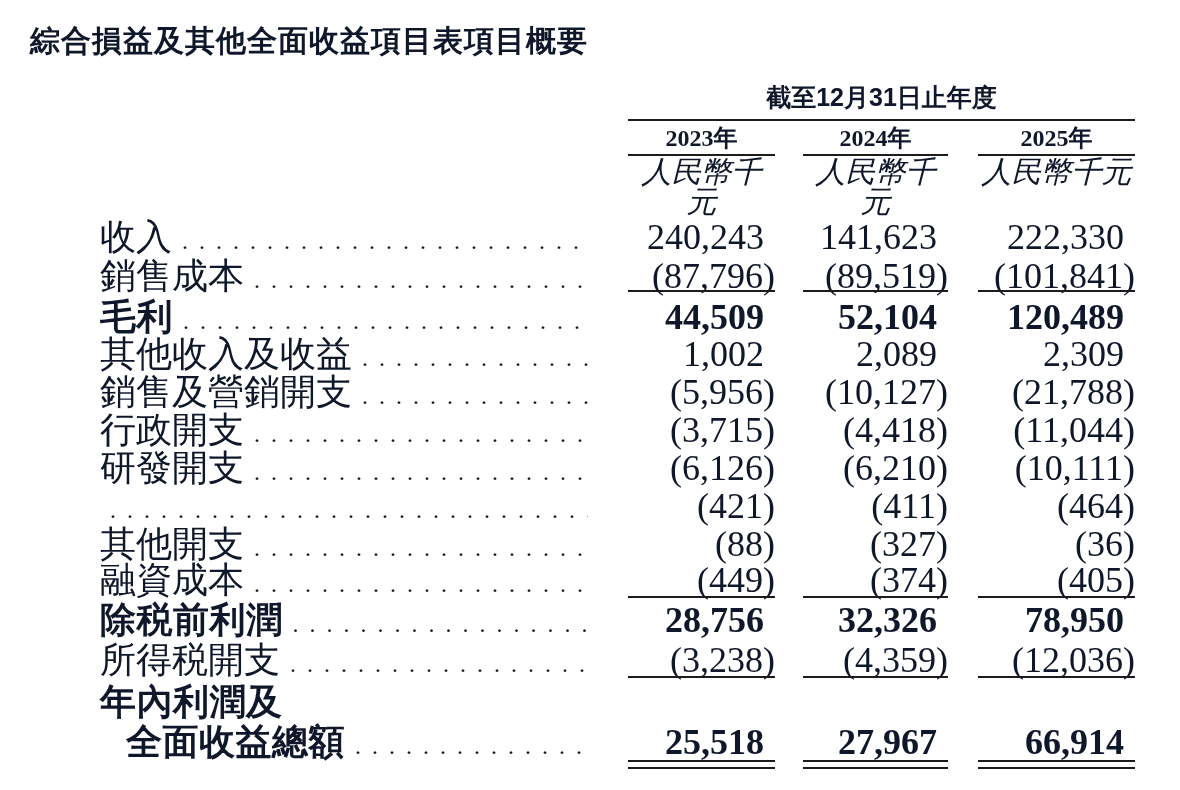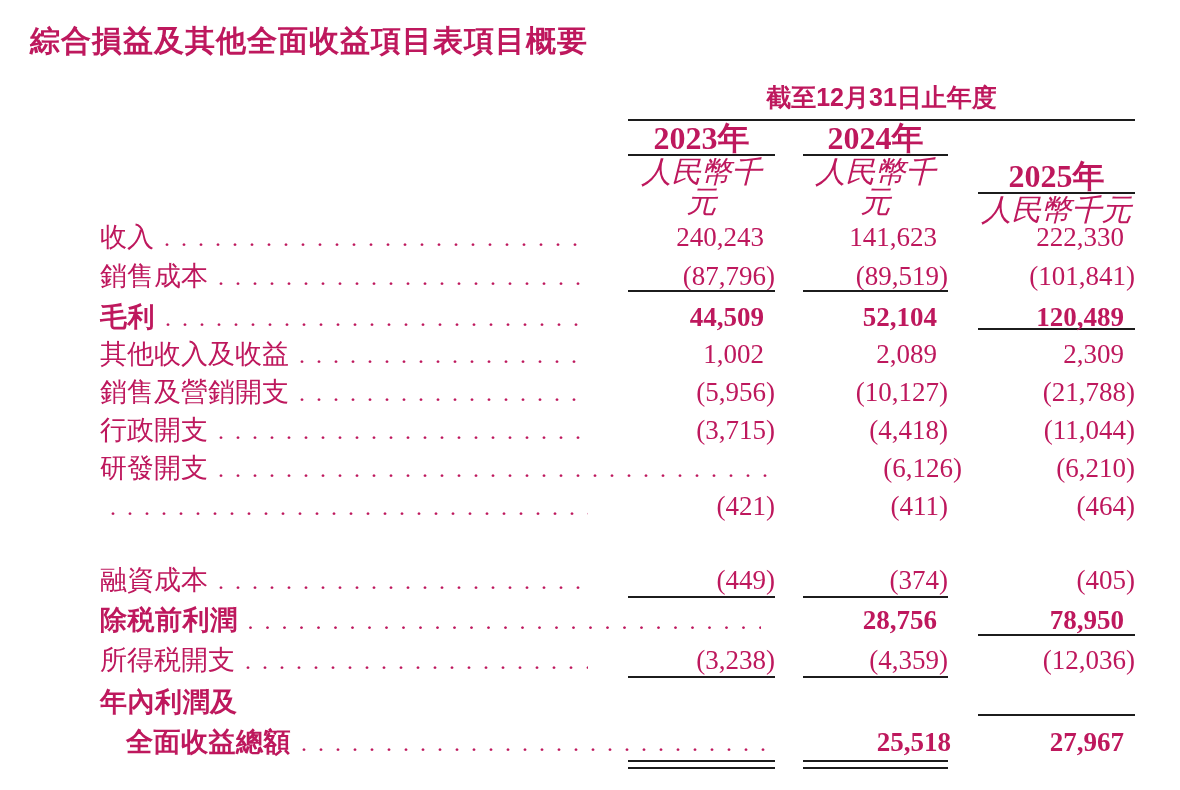--- a/index.html
+++ b/index.html
@@ -1,44 +1,44 @@
 <!DOCTYPE html>
 <html><head>
 <meta charset="utf-8">
 <style>
   html,body { margin:0; padding:0; background:#ffffff; }
   .page {
     position:relative; width:1180px; height:790px; background:#fff;
-    color:#be185d; font-family:"Liberation Serif","DejaVu Serif",serif;
+    color:#0f172a; font-family:"Liberation Serif","DejaVu Serif",serif;
     overflow:hidden;
   }
   .title {
     position:absolute; left:30px; top:24px;
     font-family:"Liberation Sans","DejaVu Sans",sans-serif;
     font-weight:bold; font-size:30px; letter-spacing:1px; line-height:34px;
   }
   
   .period {
     position:absolute; left:628px; top:82px; width:507px; text-align:center;
     font-family:"Liberation Sans","DejaVu Sans",sans-serif;
     font-weight:bold; font-size:25px; line-height:30px;
   }
   .rule { position:absolute; height:2px; background:#1c1c1c; }
   .rule-long { left:628px; top:119px; width:507px; }
   .hcell { position:absolute; text-align:center; line-height:30px; }
-  .year { top:123px; font-weight:bold; font-size:32px; }
+  .year { top:123px; font-weight:bold; font-size:24px; }
   .unit { top:157px; font-style:italic; font-size:30px; }
   .c1pos { left:628px; width:147px; }
   .c2pos { left:803px; width:145px; }
-  .c3pos { left:978px; width:157px;margin-top:38px; }
+  .c3pos { left:978px; width:157px; }
   .colrule-top { top:154px; }
   
   .row {
     position:absolute; left:100px; width:1035px; display:flex;
-    align-items:baseline; font-size:27px; line-height:32px; white-space:nowrap;
+    align-items:baseline; font-size:36px; line-height:32px; white-space:nowrap;
   }
   .lbl { flex:0 0 auto; }
   .bold-row .lbl {
     font-family:"Liberation Sans","DejaVu Sans",sans-serif;
     font-weight:bold; letter-spacing:0.5px;
   }
   .indent { padding-left:26px; }
   .leader {
     flex:1 1 auto; overflow:hidden; position:relative;
     margin:0 40px 0 10px; text-align:right;
@@ -134,46 +134,55 @@
     <span class="num w1 neg">(3,715)</span>
     <span class="num w2 neg">(4,418)</span>
     <span class="num w3 neg">(11,044)</span>
   </div>
 
   <div class="row" style="top:452px">
     <span class="lbl">研發開支</span>
     <span class="leader"></span>
     <span class="num w1 neg">(6,126)</span>
     <span class="num w2 neg">(6,210)</span>
+    <span class="num w3 neg">(10,111)</span>
   </div>
 
   <div class="row" style="top:490px">
     <span class="leader"></span>
     <span class="num w1 neg">(421)</span>
     <span class="num w2 neg">(411)</span>
     <span class="num w3 neg">(464)</span>
   </div>
 
+  <div class="row" style="top:528px">
+    <span class="lbl">其他開支</span>
+    <span class="leader"></span>
+    <span class="num w1 neg">(88)</span>
+    <span class="num w2 neg">(327)</span>
+    <span class="num w3 neg">(36)</span>
+  </div>
 
   <div class="row" style="top:564px">
     <span class="lbl">融資成本</span>
     <span class="leader"></span>
     <span class="num w1 neg">(449)</span>
     <span class="num w2 neg">(374)</span>
     <span class="num w3 neg">(405)</span>
   </div>
 
   <div class="rule c1pos" style="top:596px"></div>
   <div class="rule c2pos" style="top:596px"></div>
   <div class="rule c3pos" style="top:596px"></div>
 
   <div class="row bold-row" style="top:604px">
     <span class="lbl">除税前利潤</span>
     <span class="leader"></span>
     <span class="num w1 pos">28,756</span>
+    <span class="num w2 pos">32,326</span>
     <span class="num w3 pos">78,950</span>
   </div>
 
   <div class="row" style="top:644px">
     <span class="lbl">所得税開支</span>
     <span class="leader"></span>
     <span class="num w1 neg">(3,238)</span>
     <span class="num w2 neg">(4,359)</span>
     <span class="num w3 neg">(12,036)</span>
   </div>
@@ -188,19 +197,20 @@
     <span class="num w1"></span>
     <span class="num w2"></span>
     <span class="num w3"></span>
   </div>
 
   <div class="row bold-row" style="top:726px">
     <span class="lbl indent">全面收益總額</span>
     <span class="leader"></span>
     <span class="num w1 pos">25,518</span>
     <span class="num w2 pos">27,967</span>
+    <span class="num w3 pos">66,914</span>
   </div>
 
   <div class="dbl c1pos" style="top:760px"></div>
   <div class="dbl c2pos" style="top:760px"></div>
   <div class="dbl c3pos" style="top:760px"></div>
 
 </div>
 
 </body></html>

